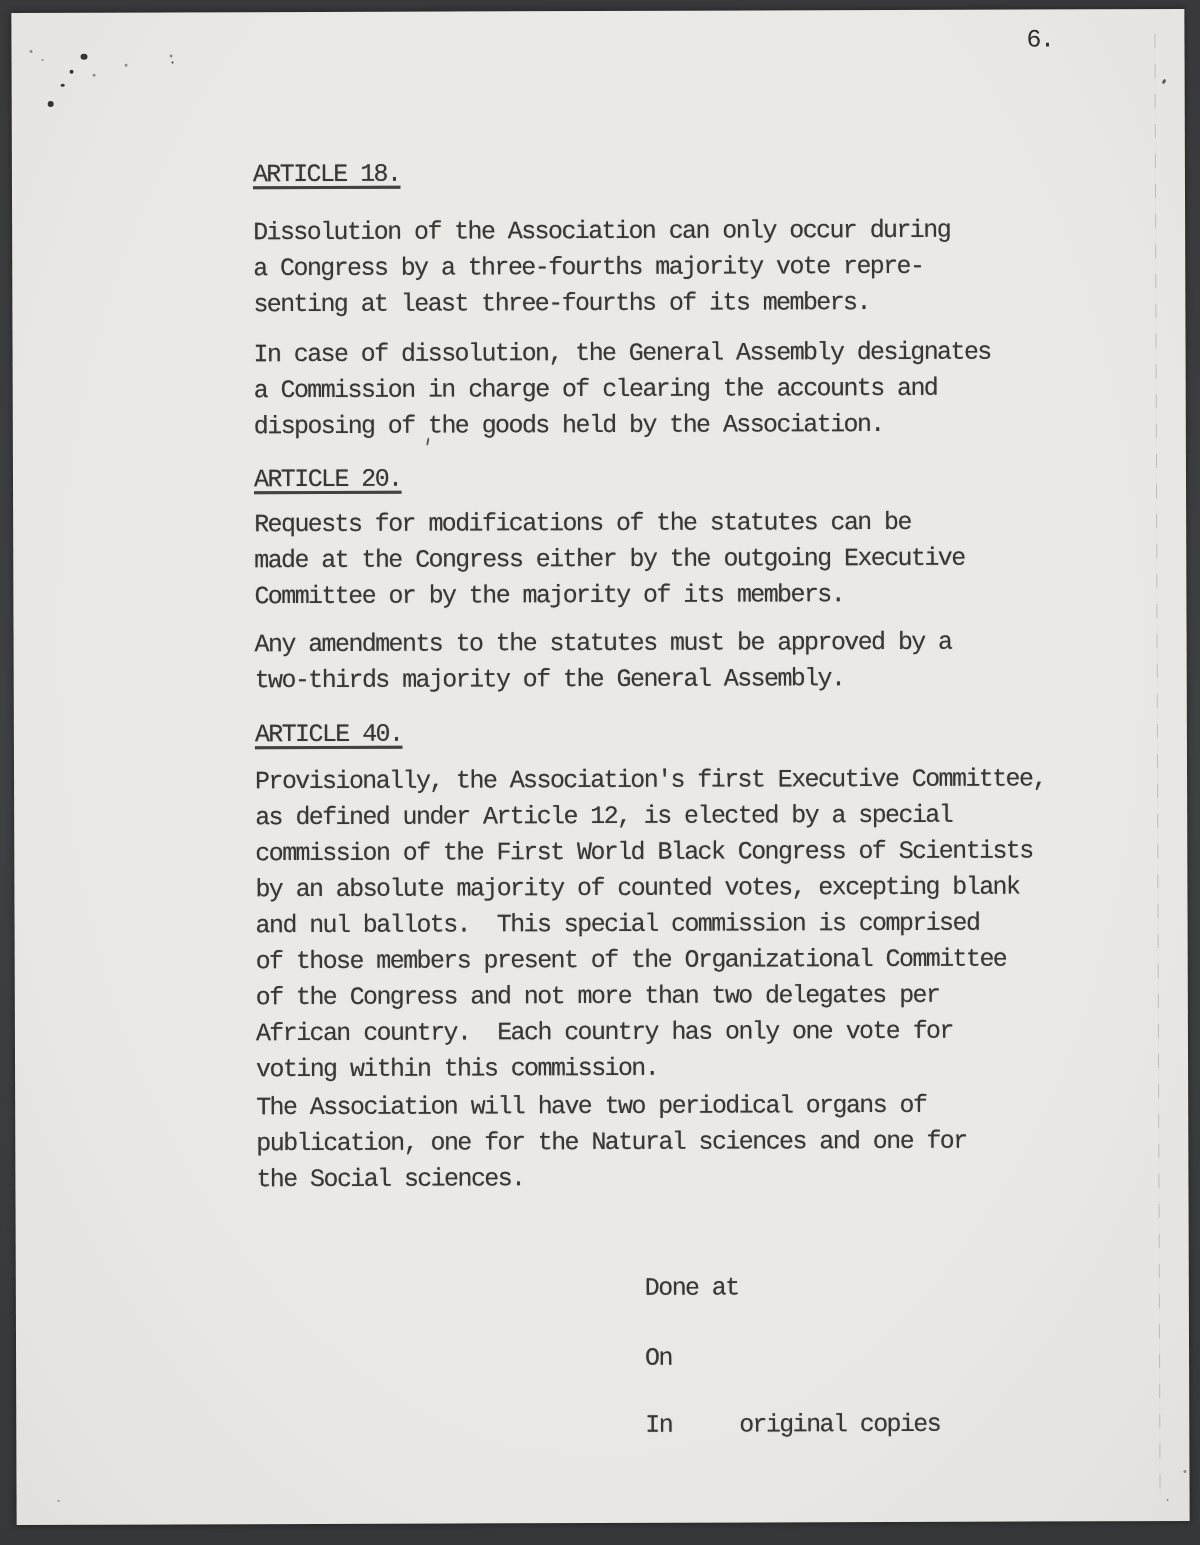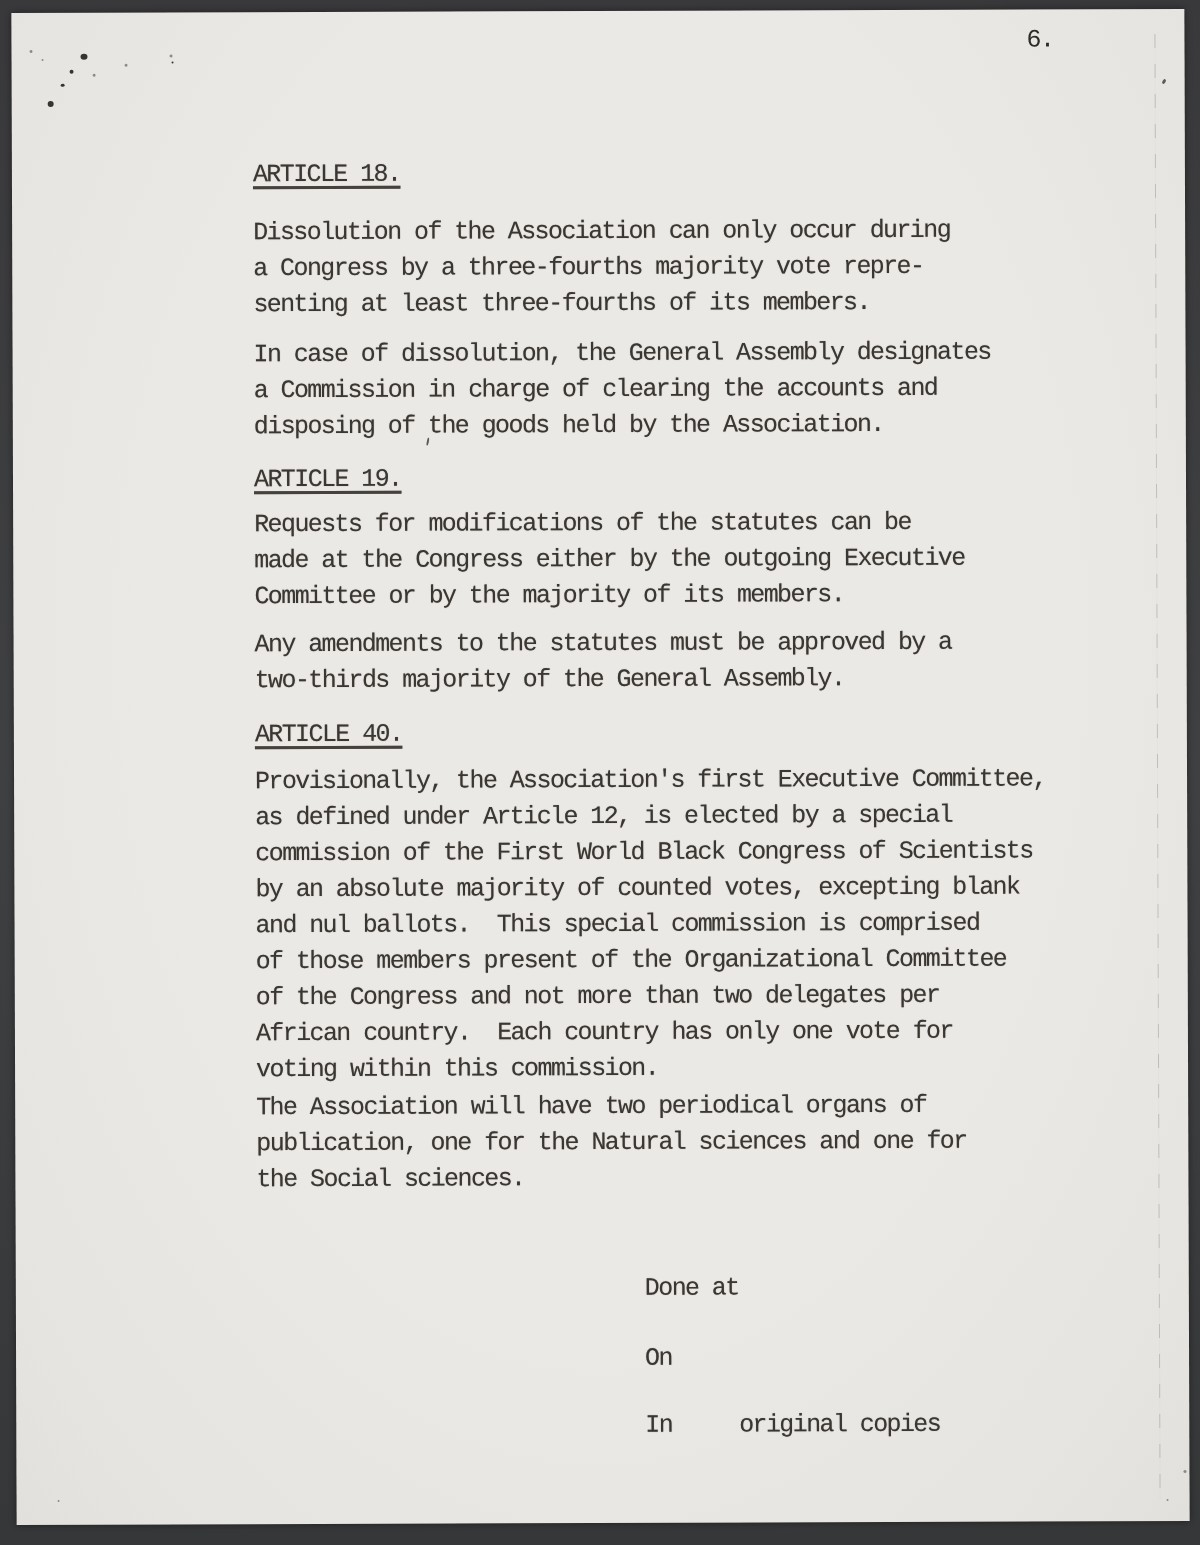--- a/index.html
+++ b/index.html
@@ -126,21 +126,21 @@
         <div class="text-line">Dissolution of the Association can only occur during</div>
         <div class="text-line">a Congress by a three-fourths majority vote repre-</div>
         <div class="text-line">senting at least three-fourths of its members.</div>
       </div>
       <div class="para s18-p2">
         <div class="text-line">In case of dissolution, the General Assembly designates</div>
         <div class="text-line">a Commission in charge of clearing the accounts and</div>
         <div class="text-line">disposing of the goods held by the Association.</div>
       </div>
 
-      <h2 class="article-heading h19"><span class="underlined">ARTICLE 19.</span></h2>
+      <h2 class="article-heading h19"><span class="underlined">ARTICLE 20.</span></h2>
       <div class="para s19-p1">
         <div class="text-line">Requests for modifications of the statutes can be</div>
         <div class="text-line">made at the Congress either by the outgoing Executive</div>
         <div class="text-line">Committee or by the majority of its members.</div>
       </div>
       <div class="para s19-p2">
         <div class="text-line">Any amendments to the statutes must be approved by a</div>
         <div class="text-line">two-thirds majority of the General Assembly.</div>
       </div>
 

